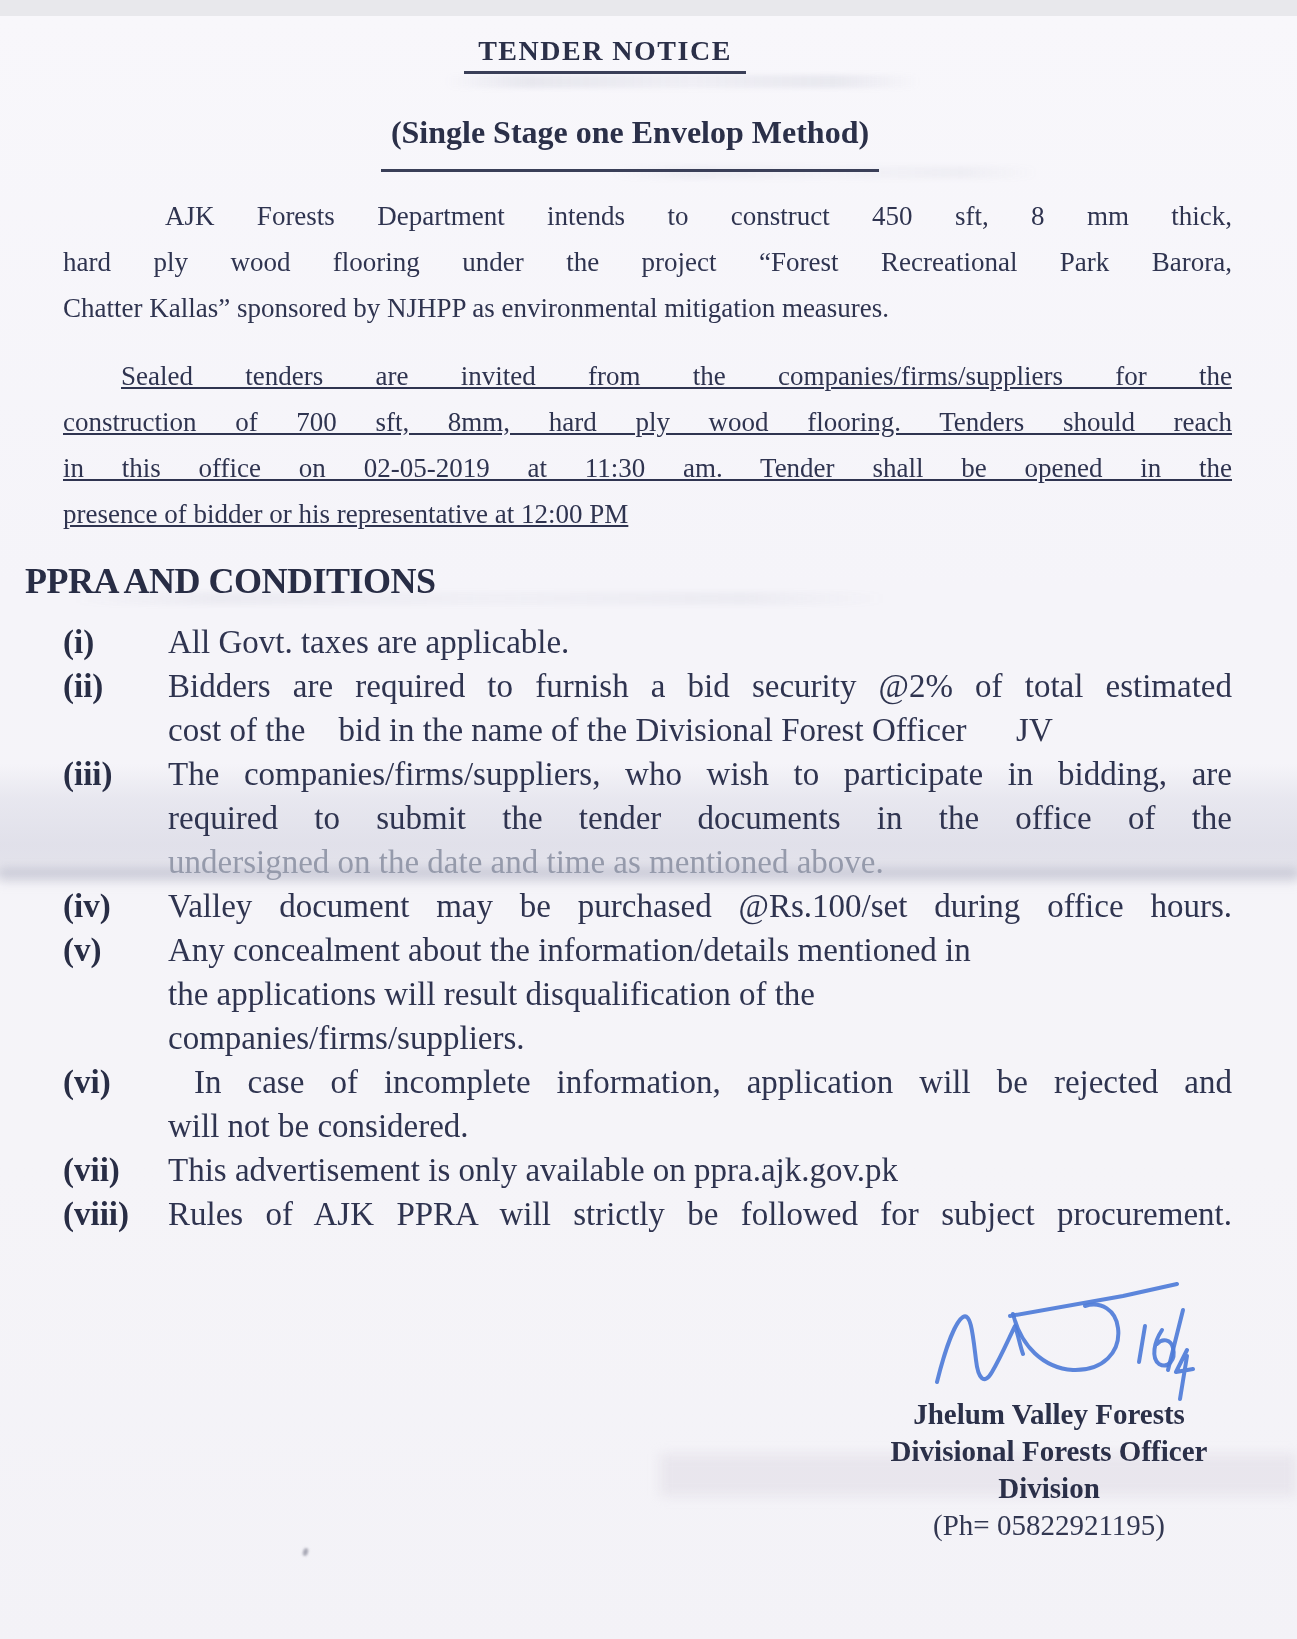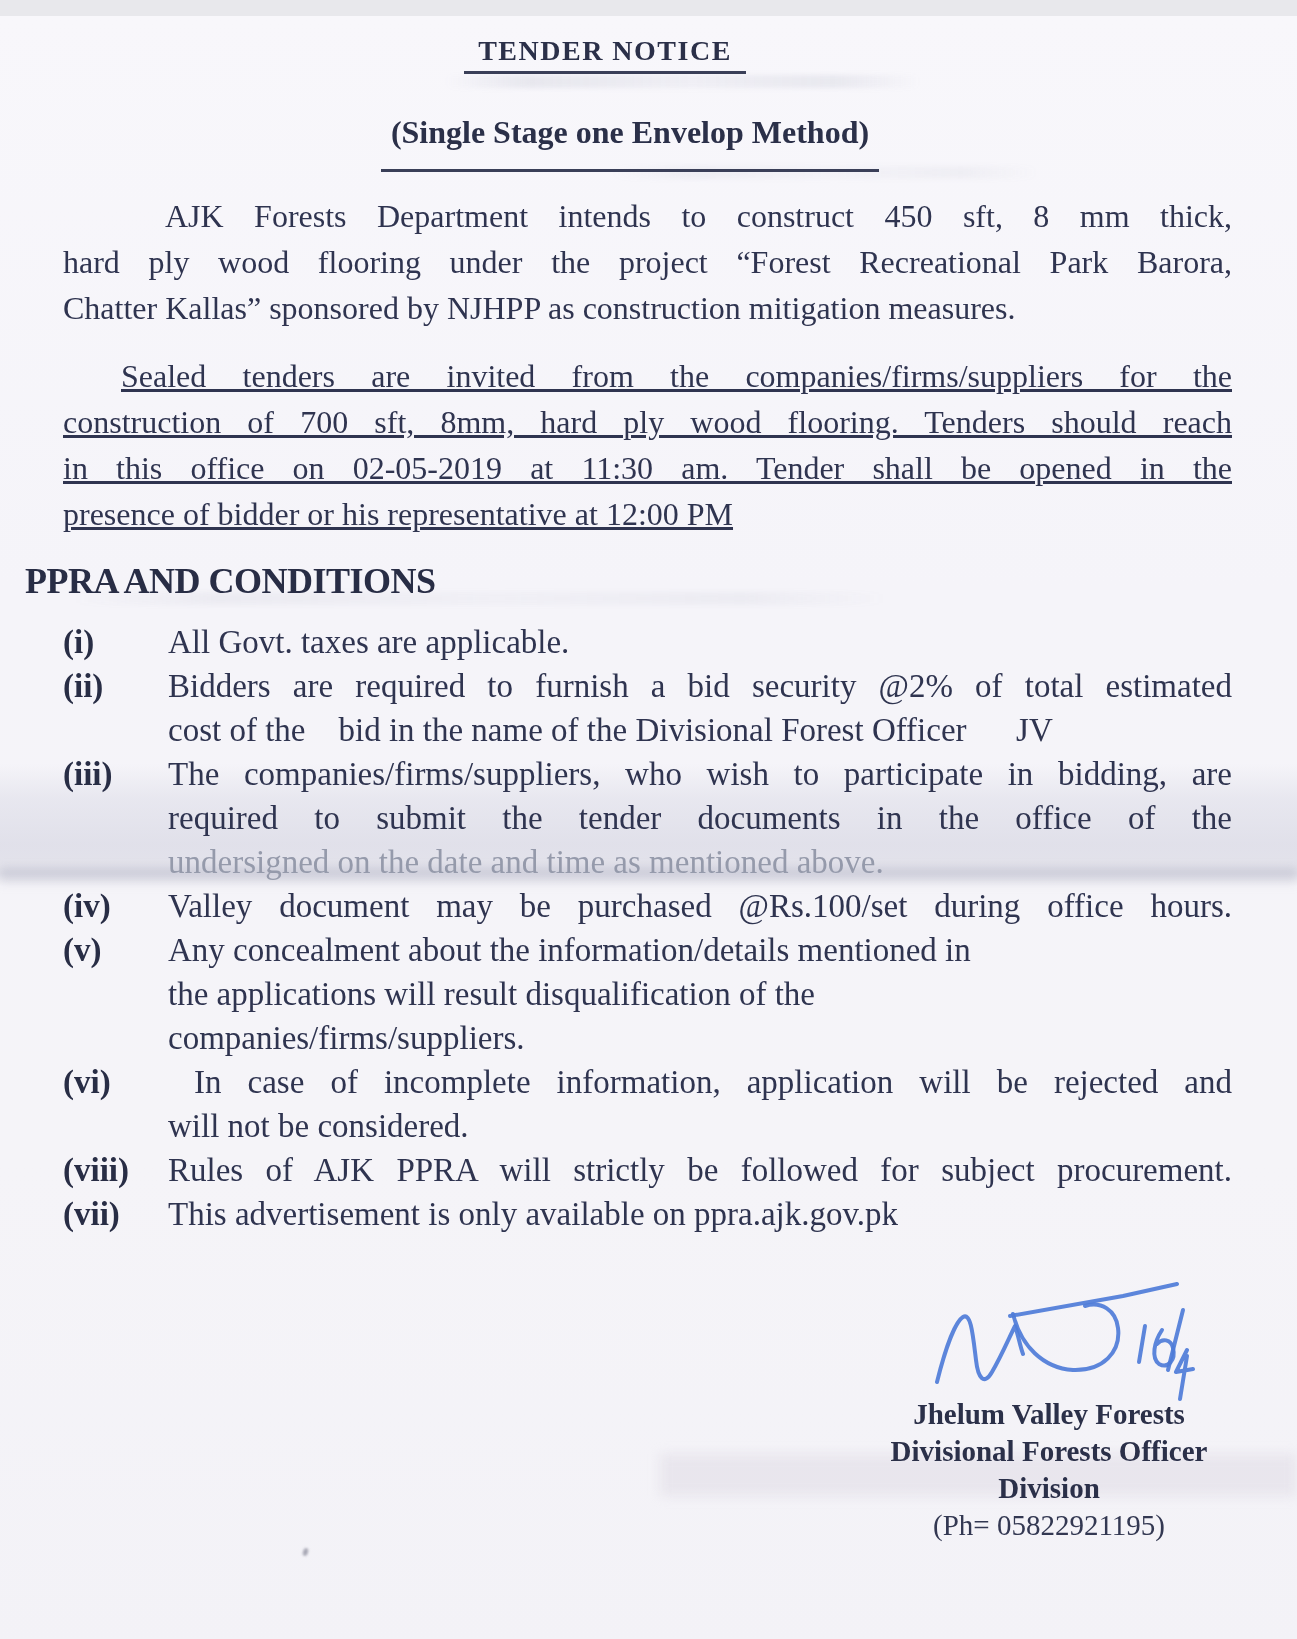--- a/index.html
+++ b/index.html
@@ -46,21 +46,21 @@
     letter-spacing:1.5px; color:#2b3049;
     border-bottom:3px solid #3a3f58; padding:0 14px 3px 14px;
   }
   .subtitle-wrap { position:absolute; top:97px; left:0; width:1260px; text-align:center; }
   .doc-subtitle {
     display:inline-block; font-weight:bold; font-size:32px; line-height:38px;
     color:#2b3049; border-bottom:3px solid #3a3f58; padding:0 10px 18px 10px;
   }
   .paragraphs { position:absolute; top:177px; left:63px; width:1169px; }
   .paragraph + .paragraph { margin-top:22px;text-decoration:underline; }
-  .pline { font-size:32px; line-height:46px; white-space:pre-wrap; }
+  .pline { font-size:27px; line-height:46px; white-space:pre-wrap; }
   .jline { text-align:justify; text-align-last:justify; white-space:normal; }
   .paragraph:nth-child(1) .pline:first-child { text-indent:102px; }
   .paragraph:nth-child(2) .pline:first-child { text-indent:58px; }
   .terms-heading {
     position:absolute; top:544px; left:25px;
     font-weight:bold; font-size:36px; line-height:42px; letter-spacing:-0.5px; color:#282d45;
   }
   .terms { position:absolute; top:604px; left:63px; width:1169px; }
   .term-row { position:relative; padding-left:105px; }
   .term-label {
@@ -95,21 +95,21 @@
     <span class="doc-title">TENDER NOTICE</span>
   </div>
   <div class="subtitle-wrap">
     <span class="doc-subtitle">(Single Stage one Envelop Method)</span>
   </div>
 
   <div id="paragraphs" class="paragraphs">
       <div class="paragraph">
         <div class="pline jline">AJK Forests Department intends to construct 450 sft, 8 mm thick,</div>
         <div class="pline jline">hard ply wood flooring under the project “Forest Recreational Park Barora,</div>
-        <div class="pline">Chatter Kallas” sponsored by NJHPP as construction mitigation measures.</div>
+        <div class="pline">Chatter Kallas” sponsored by NJHPP as environmental mitigation measures.</div>
       </div>
       <div class="paragraph">
         <div class="pline jline">Sealed tenders are invited from the companies/firms/suppliers for the</div>
         <div class="pline jline">construction of 700 sft, 8mm,  hard ply wood flooring. Tenders should reach</div>
         <div class="pline jline">in this office on 02-05-2019 at 11:30 am. Tender shall be opened in the</div>
         <div class="pline">presence of bidder or his representative at 12:00 PM</div>
       </div>
     </div>
 
   <div class="terms-heading">PPRA AND CONDITIONS</div>
@@ -138,26 +138,26 @@
         <div class="term-line">Any concealment about the information/details mentioned in</div>
         <div class="term-line">the applications will result disqualification of the</div>
         <div class="term-line">companies/firms/suppliers.</div>
       </div>
       <div class="term-row">
         <span class="term-label">(vi)</span>
         <div class="term-line jline">&nbsp;In case of incomplete information, application will be rejected  and</div>
         <div class="term-line">will not be considered.</div>
       </div>
       <div class="term-row">
+        <span class="term-label">(vii)</span>
+        <div class="term-line">This advertisement is only available on ppra.ajk.gov.pk</div>
+      </div>
+      <div class="term-row">
         <span class="term-label">(viii)</span>
         <div class="term-line jline">Rules of AJK PPRA will strictly be followed for subject procurement.</div>
-      </div>
-      <div class="term-row">
-        <span class="term-label">(vii)</span>
-        <div class="term-line">This advertisement is only available on ppra.ajk.gov.pk</div>
       </div>
     </div>
 
   <svg class="signature-svg" viewBox="0 0 270 160" aria-hidden="true">
     <path d="M 12 128 C 20 96 30 68 38 63 C 46 58 48 82 51 106 C 53 124 59 132 67 118 C 76 103 84 84 90 72 C 93 80 95 92 98 100"></path>
     <path d="M 88 60 C 96 92 118 114 148 116 C 178 117 196 98 193 74 C 191 56 176 47 160 52"></path>
     <path d="M 85 62 L 198 42 L 252 30"></path>
     <path d="M 220 72 L 214 108"></path>
     <path d="M 237 76 C 229 88 226 104 234 110 C 243 115 251 106 248 94 C 246 85 237 84 232 90"></path>
     <path d="M 258 56 L 243 116"></path>

